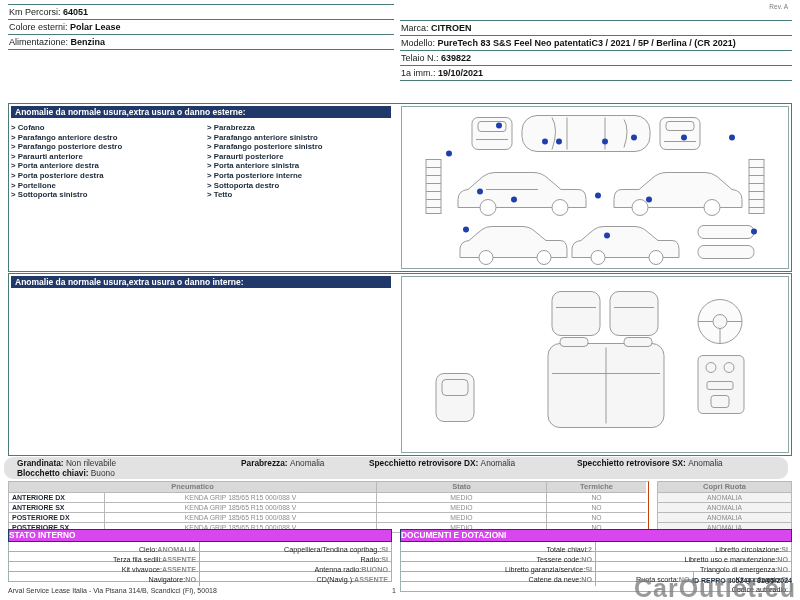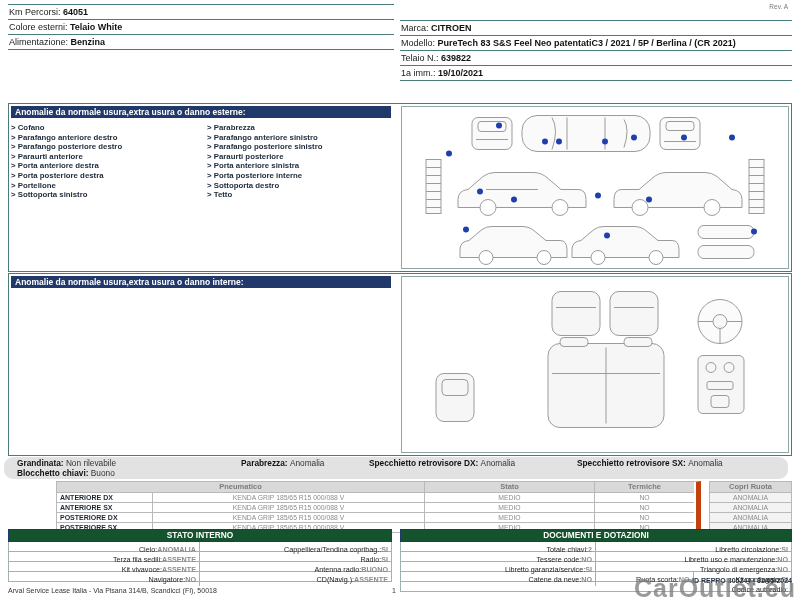--- a/index.html
+++ b/index.html
@@ -33,37 +33,37 @@
   .summary{position:absolute;left:4px;top:457px;width:784px;height:22px;background:#e2e2e2;
            font-size:8.3px;box-sizing:border-box;padding:1px 13px;border-radius:9px;}
   .sline{display:flex;height:10px;line-height:10px;}
   .spair{white-space:nowrap;}
   .spair .lab{font-weight:bold;color:#111;}
   .spair .val{color:#333;}
   .w0{width:224px}.w1{width:128px}.w2{width:208px}
 
   
   .tires{position:absolute;left:8px;top:481px;width:784px;display:flex;gap:8px;}
-  .tires-main{width:640px;border-top:1px solid #b9b9b9;border-right:5px solid #c2410c;margin-left:48px;}
+  .tires-main{width:640px;border-top:1px solid #b9b9b9;border-right:1px solid #c2410c;}
   .tires-copri{flex:1;border-top:1px solid #b9b9b9;border-right:1px solid #b9b9b9;}
   .trw{display:grid;}
   .trw.head-main{grid-template-columns:368px 170px 100px;}
   .trw.body-main{grid-template-columns:96px 272px 170px 100px;}
   .tc{border-left:1px solid #b9b9b9;border-bottom:1px solid #b9b9b9;height:9px;line-height:9px;
       text-align:center;color:#8c8c8c;font-size:6.8px;overflow:hidden;white-space:nowrap;}
   .tc.hd{background:#d9d9d9;color:#7c7c7c;font-weight:bold;font-size:7.5px;height:10px;line-height:10px;}
   .tc.poslab{text-align:left;padding-left:3px;color:#1d2733;font-weight:bold;font-size:7px;}
   .tc.copri{background:#f3f3f3;}
 
   
   .tbl{position:absolute;top:529px;}
   .tbl.left{left:8px;width:384px;}
   .tbl.right{left:400px;width:392px;}
-  .tbl-head{height:11px;line-height:11px;background:#14532d;border:1px solid #21386b;color:#fff;
-            text-align:center;font-size:8.3px;font-weight:bold;}
+  .tbl-head{height:11px;line-height:11px;background:#d946ef;border:1px solid #21386b;color:#fff;
+            font-size:8.3px;font-weight:bold;}
   .trow{display:grid;grid-template-columns:1fr 1fr;border:1px solid #9fb3b3;border-top:none;height:9px;}
   .trow.cols3{grid-template-columns:1fr .5fr .5fr;}
   .trow.cols1{grid-template-columns:1fr;}
   .half{display:flex;justify-content:flex-end;align-items:center;padding:7px 3px;
         border-right:1px solid #9fb3b3;overflow:hidden;}
   .half:last-child{border-right:none;}
   .half .lab{font-size:7.2px;color:#222;white-space:nowrap;}
   .half .val{font-size:7.2px;font-weight:bold;color:#8c8c8c;white-space:nowrap;}
 
   
@@ -75,21 +75,21 @@
 </style>
 </head>
 <body>
 
 <div class="page">
 
   <div class="rev">Rev. A</div>
 
   <div class="hdr-left">
     <div class="frow"><span class="flabel">Km Percorsi: </span><span class="fval">64051</span></div>
-    <div class="frow"><span class="flabel">Colore esterni: </span><span class="fval">Telaio White</span></div>
+    <div class="frow"><span class="flabel">Colore esterni: </span><span class="fval">Polar Lease</span></div>
     <div class="frow"><span class="flabel">Alimentazione: </span><span class="fval">Benzina</span></div>
   </div>
 
   <div class="hdr-right">
     <div class="frow"><span class="flabel">Marca: </span><span class="fval">CITROEN</span></div>
     <div class="frow"><span class="flabel">Modello: </span><span class="fval">PureTech 83 S&amp;S Feel Neo patentatiC3 / 2021 / 5P / Berlina / (CR 2021)</span></div>
     <div class="frow"><span class="flabel">Telaio N.: </span><span class="fval">639822</span></div>
     <div class="frow"><span class="flabel">1a imm.: </span><span class="fval">19/10/2021</span></div>
   </div>
 

